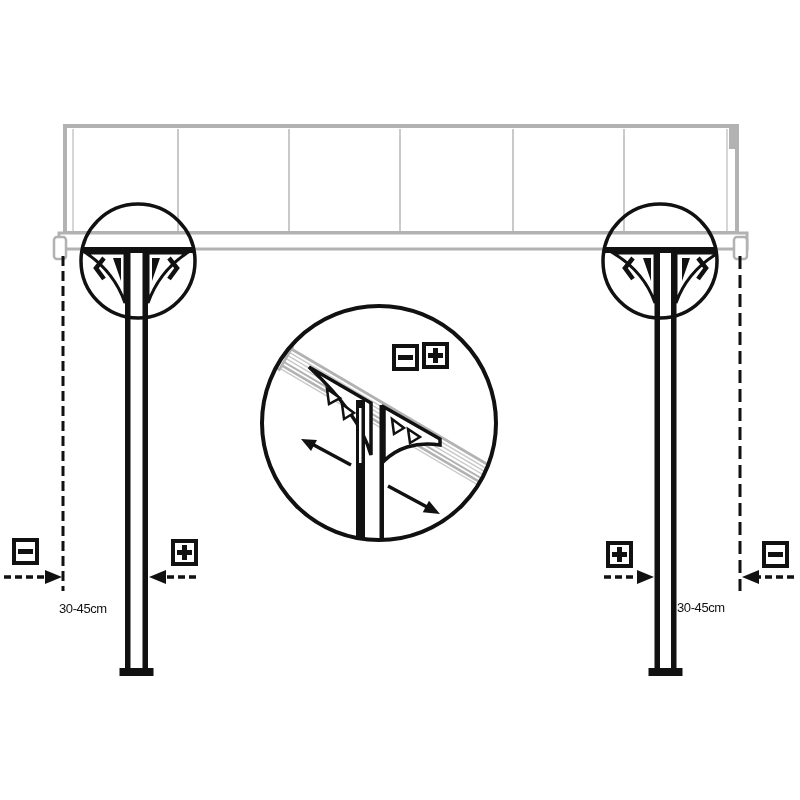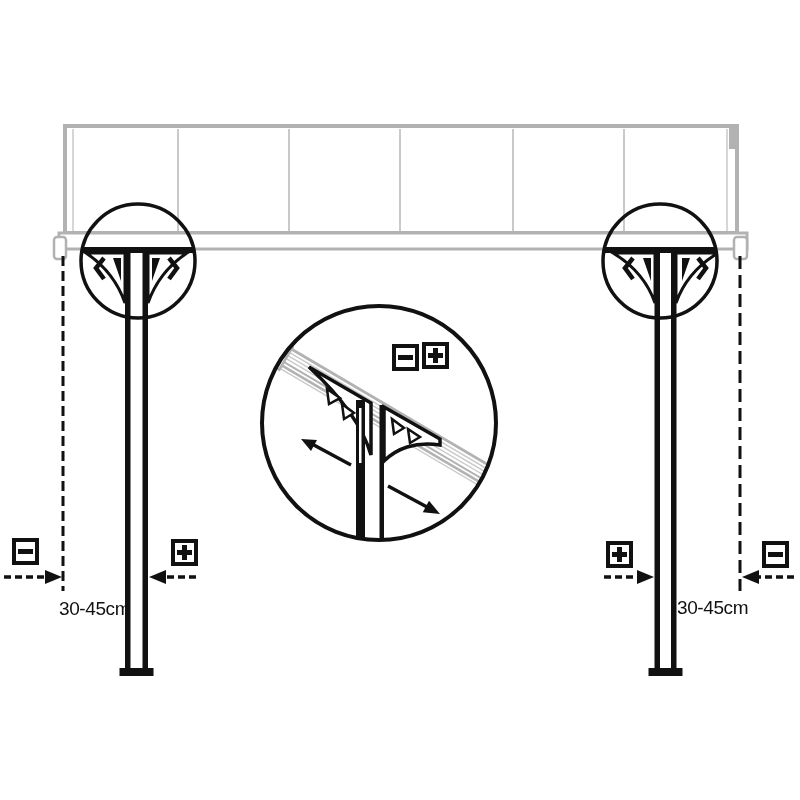--- a/index.html
+++ b/index.html
@@ -2,21 +2,21 @@
 <html><head>
 <meta charset="utf-8">
 <style>
   html,body{margin:0;padding:0;background:#fff;}
   .stage{
     position:relative;width:800px;height:800px;background:#fff;overflow:hidden;
     font-family:"Liberation Sans",sans-serif;color:#111;
   }
   .stage svg{position:absolute;left:0;top:0;}
   .dim-label{
-    position:absolute;font-size:19px;font-weight:400;letter-spacing:-0.4px;
+    position:absolute;font-size:13px;font-weight:400;letter-spacing:-0.4px;
     color:#111;white-space:nowrap;line-height:20px;
   }
   .symbox{
     position:absolute;width:19px;height:19px;border:4px solid #111;background:#fff;
   }
   .symbox .bar-h{
     position:absolute;left:2px;top:7px;width:15px;height:5px;background:#111;
   }
   .symbox .bar-v{
     position:absolute;left:7px;top:2px;width:5px;height:15px;background:#111;

